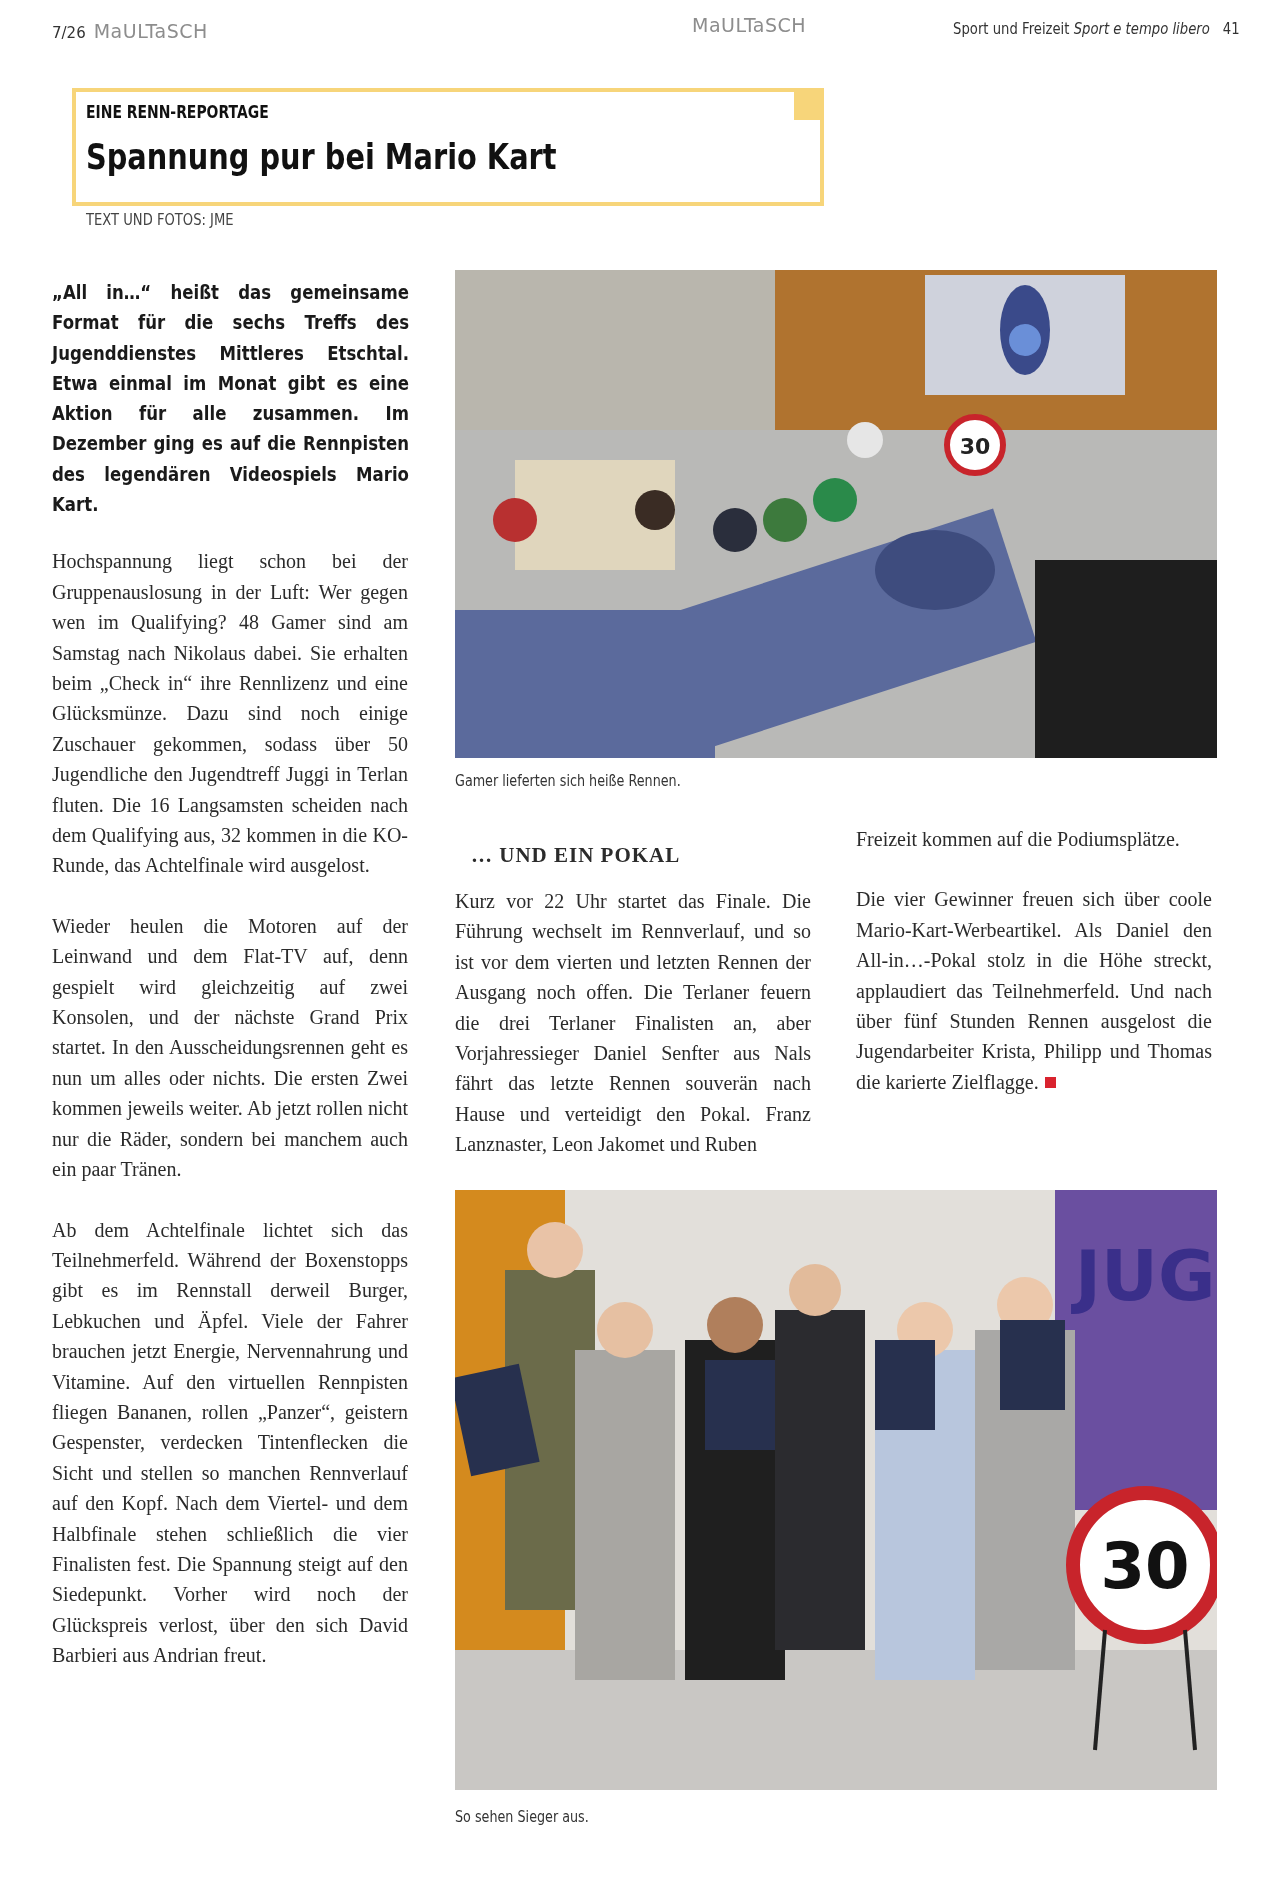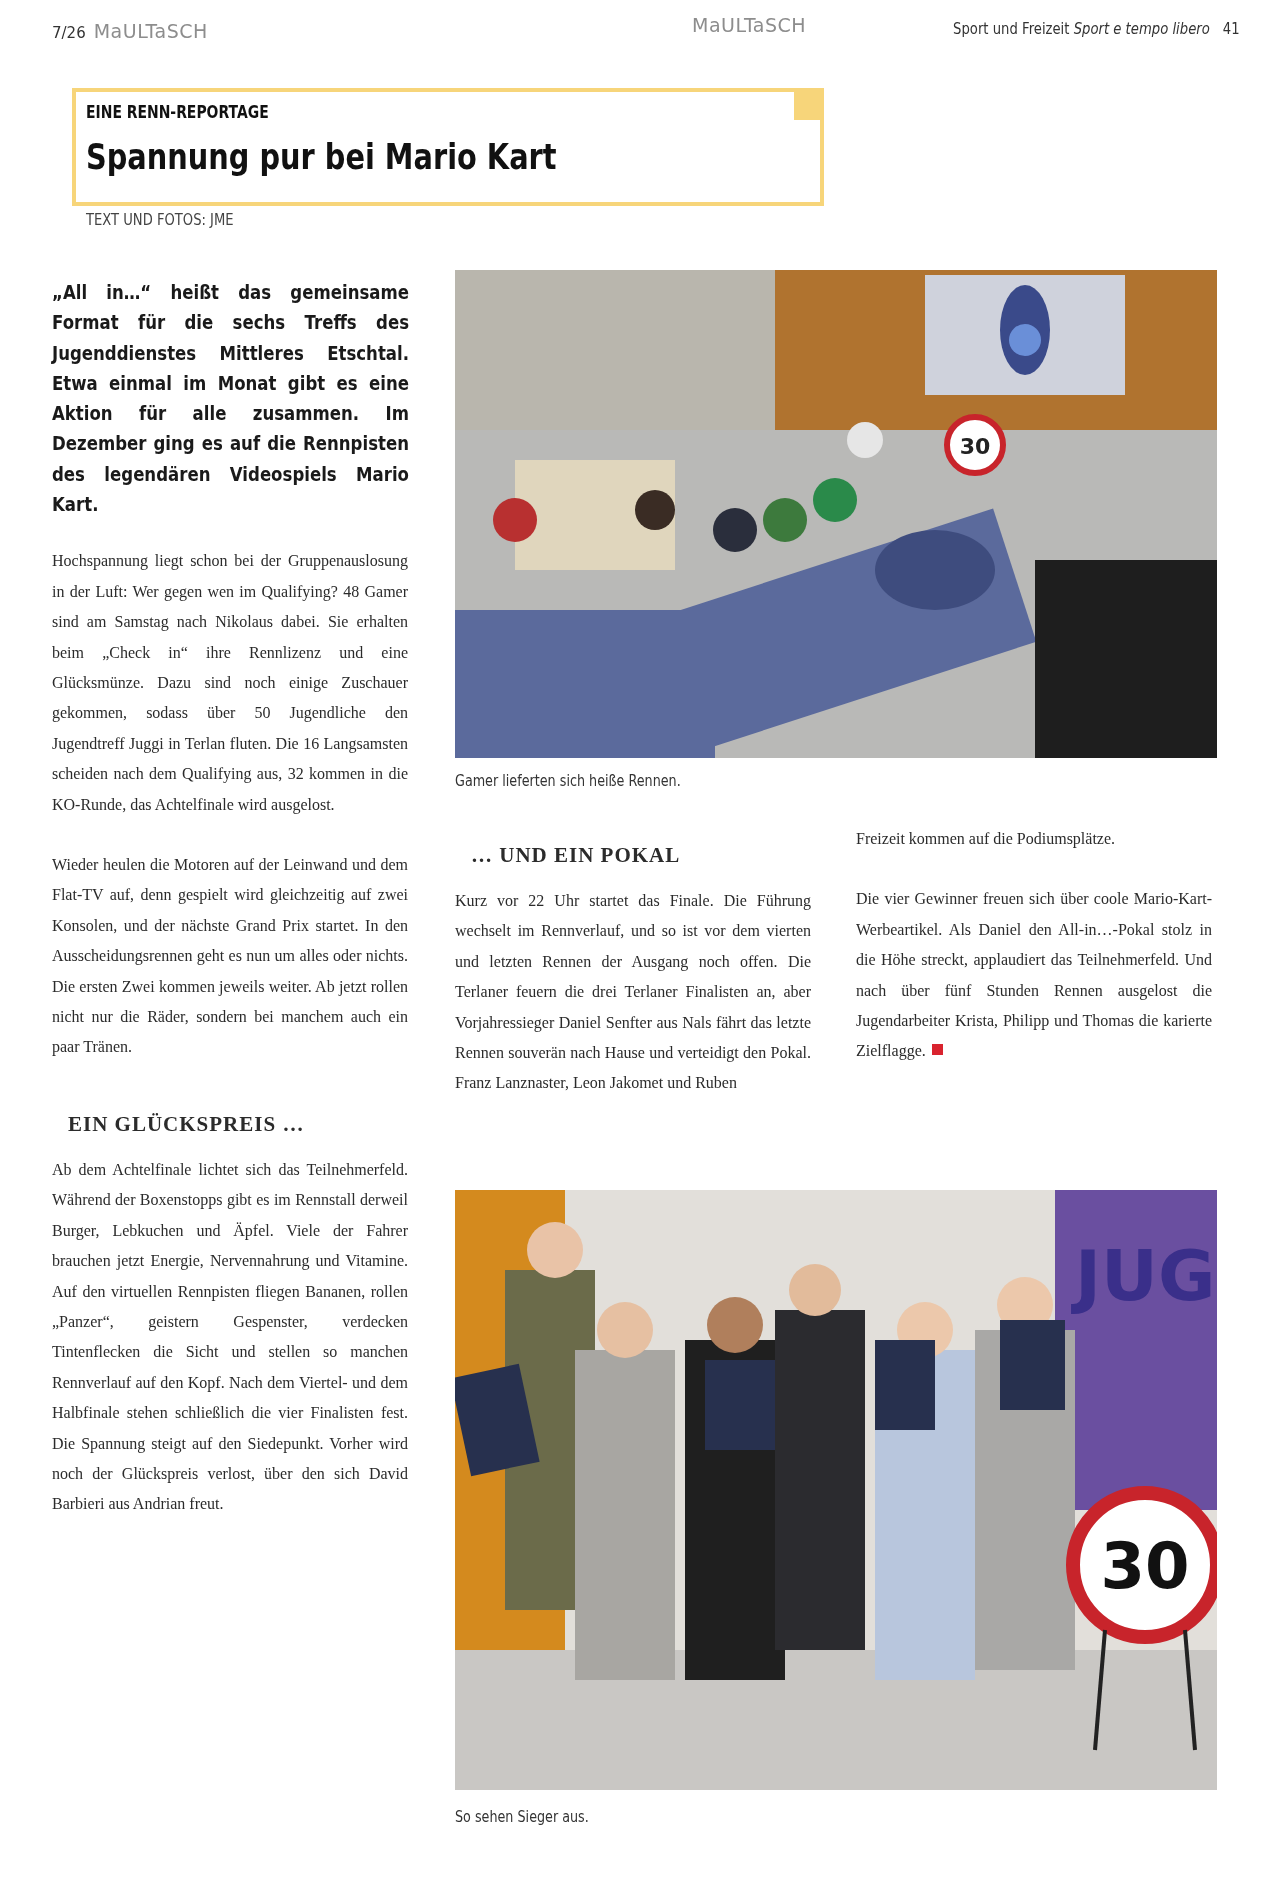--- a/index.html
+++ b/index.html
@@ -20,21 +20,21 @@
   .headline { position: absolute; left: 10px; top: 44px; font-family: "DejaVu Sans", sans-serif; font-weight: bold; font-size: 36px; color: #111; transform: scaleX(0.8); transform-origin: left center; white-space: nowrap; }
   .byline { position: absolute; left: 10px; top: 118px; font-family: "DejaVu Sans", sans-serif; font-size: 16px; color: #444; transform: scaleX(0.82); transform-origin: left center; white-space: nowrap; }
 
   
   .col { position: absolute; width: 356px; }
   .col1 { left: 52px; top: 278px; }
   .col2 { left: 455px; top: 824px; }
   .col3 { left: 856px; top: 824px; }
 
   .lead { font-family: "DejaVu Sans", sans-serif; font-weight: bold; font-size: 19.5px; line-height: 30.3px; color: #1a1a1a; text-align: justify; width: 420px; transform: scaleX(0.85); transform-origin: left top; margin: 0; }
-  .body-p { font-family: "Liberation Serif", "DejaVu Serif", serif; font-size: 16px; line-height: 30.4px; color: #2b2b2b; text-align: justify; hyphens: auto; margin: 0; }
+  .body-p { font-family: "Liberation Serif", "DejaVu Serif", serif; font-size: 20px; line-height: 30.4px; color: #2b2b2b; text-align: justify; hyphens: auto; margin: 0; }
   .sub { font-family: "Liberation Serif", "DejaVu Serif", serif; font-weight: bold; font-size: 21px; letter-spacing: 1px; line-height: 30px; color: #2b2b2b; margin: 16px; }
   .endmark { display: inline-block; width: 11px; height: 11px; background: #d9232e; margin-left: 6px; vertical-align: 1px; }
 
   
   .photo { position: absolute; overflow: hidden; }
   .photo1 { left: 455px; top: 270px; width: 762px; height: 488px; background: #8c7b6a; }
   .photo2 { left: 455px; top: 1190px; width: 762px; height: 600px; background: #d8d5d0; text-align: right; }
   .caption { position: absolute; font-family: "DejaVu Sans", sans-serif; font-size: 15px; color: #333; transform: scaleX(0.85); transform-origin: left center; white-space: nowrap; }
   .cap1 { left: 455px; top: 772px; }
   .cap2 { left: 455px; top: 1808px; }
@@ -59,21 +59,20 @@
   <div class="byline">TEXT UND FOTOS: JME</div>
 </div>
 
 <div class="col col1">
   <p class="lead">„All in…“ heißt das gemeinsame Format für die sechs Treffs des Jugenddienstes Mittleres Etschtal. Etwa einmal im Monat gibt es eine Aktion für alle zusammen. Im Dezember ging es auf die Rennpisten des legendären Videospiels Mario Kart.</p>
   <div style="height:26px"></div>
   <p class="body-p">Hochspannung liegt schon bei der Gruppenauslosung in der Luft: Wer gegen wen im Qualifying? 48 Gamer sind am Samstag nach Nikolaus dabei. Sie erhalten beim „Check in“ ihre Rennlizenz und eine Glücksmünze. Dazu sind noch einige Zuschauer gekommen, sodass über 50 Jugendliche den Jugendtreff Juggi in Terlan fluten. Die 16 Langsamsten scheiden nach dem Qualifying aus, 32 kommen in die KO-Runde, das Achtelfinale wird ausgelost.</p>
   <div style="height:30px"></div>
   <p class="body-p">Wieder heulen die Motoren auf der Leinwand und dem Flat-TV auf, denn gespielt wird gleichzeitig auf zwei Konsolen, und der nächste Grand Prix startet. In den Ausscheidungsrennen geht es nun um alles oder nichts. Die ersten Zwei kommen jeweils weiter. Ab jetzt rollen nicht nur die Räder, sondern bei manchem auch ein paar Tränen.</p>
   <div style="height:30px"></div>
-  <h3 class="sub">EIN GLÜCKSPREIS …</h3>
   <p class="body-p">Ab dem Achtelfinale lichtet sich das Teilnehmerfeld. Während der Boxenstopps gibt es im Rennstall derweil Burger, Lebkuchen und Äpfel. Viele der Fahrer brauchen jetzt Energie, Nervennahrung und Vitamine. Auf den virtuellen Rennpisten fliegen Bananen, rollen „Panzer“, geistern Gespenster, verdecken Tintenflecken die Sicht und stellen so manchen Rennverlauf auf den Kopf. Nach dem Viertel- und dem Halbfinale stehen schließlich die vier Finalisten fest. Die Spannung steigt auf den Siedepunkt. Vorher wird noch der Glückspreis verlost, über den sich David Barbieri aus Andrian freut.</p>
 </div>
 
 <div class="photo photo1">
   <svg width="762" height="488" viewBox="0 0 762 488">
     <rect x="0" y="0" width="762" height="488" fill="#9d9488"></rect>
     <rect x="0" y="0" width="320" height="160" fill="#b9b6ad"></rect>
     <rect x="320" y="0" width="442" height="180" fill="#b0732f"></rect>
     <rect x="470" y="5" width="200" height="120" fill="#cfd2dc"></rect>
     <ellipse cx="570" cy="60" rx="25" ry="45" fill="#3a4a8a"></ellipse>

